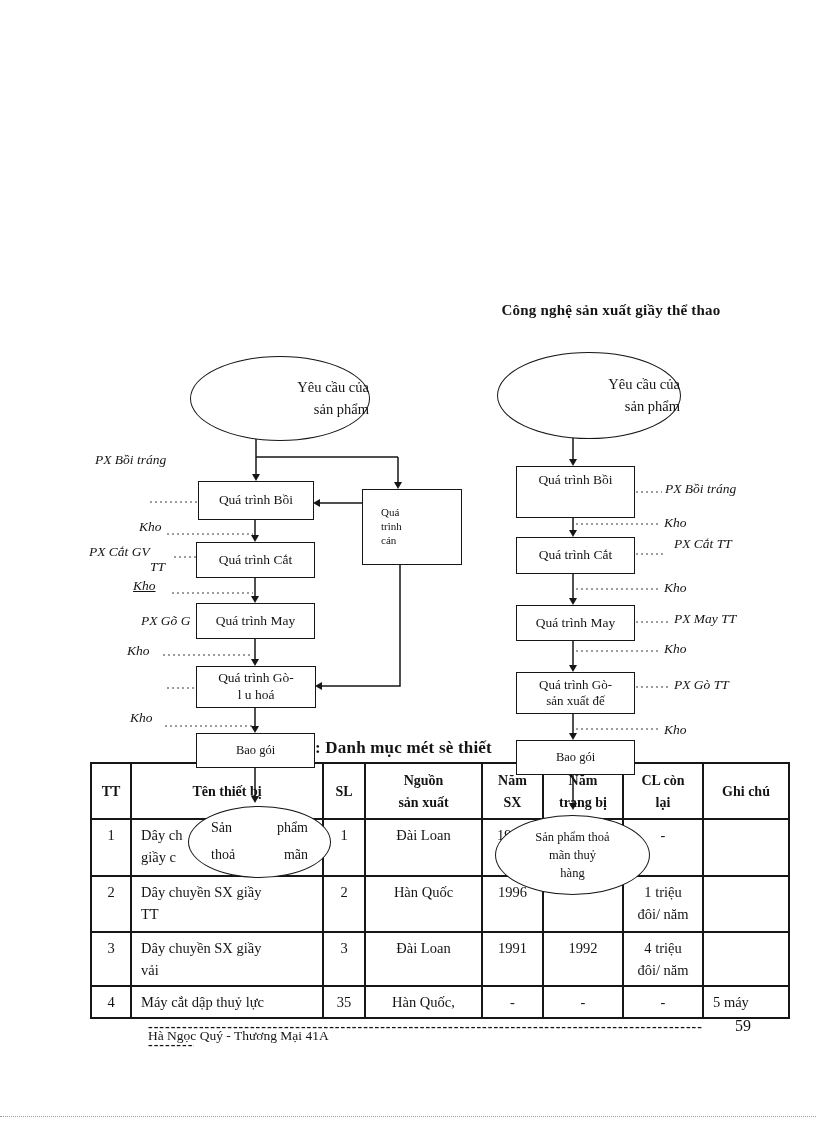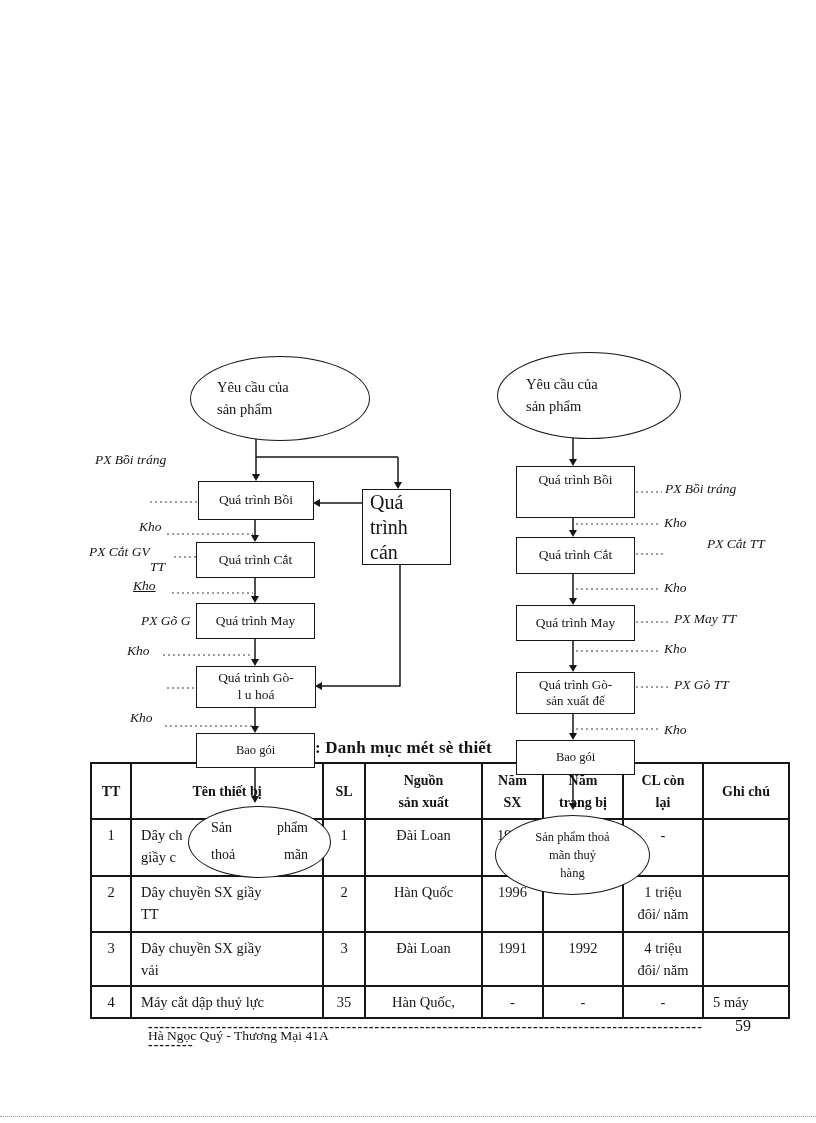--- a/index.html
+++ b/index.html
@@ -15,21 +15,21 @@
   .title{z-index:2;font-weight:bold;font-size:15px;text-align:center;letter-spacing:.2px;}
   .fbox{
     z-index:2;background:#fff;border:1.5px solid #161616;
     display:flex;flex-direction:column;align-items:center;justify-content:center;
     font-size:13.5px;line-height:1.25;text-align:center;
   }
   .fbox.top4{z-index:4;}
   .ell{
     z-index:2;background:#fff;border:1.5px solid #161616;border-radius:50%;
     display:flex;flex-direction:column;justify-content:center;
-    font-size:14.5px;line-height:1.5;
+    font-size:14.5px;line-height:1.5;text-align:right;
   }
   .ell.callout{z-index:5;}
   .lbl{z-index:2;font-size:13.5px;white-space:nowrap;font-style:italic;}
   .lbl.u{text-decoration:underline;}
   .caption{z-index:2;font-weight:bold;font-size:17px;white-space:nowrap;letter-spacing:.2px;}
   table.equip{
     position:absolute;left:90px;top:762px;width:698px;z-index:2;
     border-collapse:collapse;table-layout:fixed;background:transparent;
     font-size:14.5px;color:#141414;
   }
@@ -97,20 +97,21 @@
     <path class="dot" d="M636,492 H662"></path>
     <path class="dot" d="M576,524 H660"></path>
     <path class="dot" d="M636,554 H664"></path>
     <path class="dot" d="M576,589 H660"></path>
     <path class="dot" d="M636,622 H668"></path>
     <path class="dot" d="M576,651 H660"></path>
     <path class="dot" d="M636,687 H668"></path>
     <path class="dot" d="M576,729 H660"></path>
   </svg>
 
+  <div class="abs title" style="left:480px;top:302px;width:262px;">Công nghệ sản xuất giầy thể thao</div>
 
   <div class="abs ell" style="left:190px;top:356px;width:152px;height:83px;padding-left:26px;">
     <div>Yêu cầu của</div>
     <div>sản phẩm</div>
   </div>
   <div class="abs lbl" style="left:95px;top:452px;">PX Bồi tráng</div>
   <div class="abs fbox" style="left:198px;top:481px;width:114px;height:37px;">
     <div>Quá trình Bồi</div>
   </div>
   <div class="abs lbl" style="left:139px;top:519px;">Kho</div>
@@ -126,39 +127,39 @@
   <div class="abs lbl" style="left:141px;top:613px;">PX Gõ G</div>
   <div class="abs lbl" style="left:127px;top:643px;">Kho</div>
   <div class="abs fbox" style="left:196px;top:666px;width:118px;height:40px;">
     <div>Quá trình Gò-</div>
     <div>l u hoá</div>
   </div>
   <div class="abs lbl" style="left:130px;top:710px;">Kho</div>
   <div class="abs fbox top4" style="left:196px;top:733px;width:117px;height:33px;font-size:12.5px;">
     <div>Bao gói</div>
   </div>
-  <div class="abs fbox" style="left:362px;top:489px;width:80px;height:74px;align-items:flex-start;padding-left:7px;font-size:20px;text-align:right;justify-content:center;">
+  <div class="abs fbox" style="left:362px;top:489px;width:80px;height:74px;align-items:flex-start;padding-left:18px;font-size:11px;text-align:right;justify-content:center;">
     <div>Quá</div>
     <div>trình</div>
     <div>cán</div>
   </div>
 
   <div class="abs ell" style="left:497px;top:352px;width:154px;height:85px;padding-left:28px;">
     <div>Yêu cầu của</div>
     <div>sản phẩm</div>
   </div>
   <div class="abs fbox" style="left:516px;top:466px;width:117px;height:45px;align-items:center;justify-content:flex-start;padding-top:5px;">
     <div>Quá trình Bồi</div>
   </div>
   <div class="abs lbl" style="left:665px;top:481px;">PX Bồi tráng</div>
   <div class="abs lbl" style="left:664px;top:515px;">Kho</div>
   <div class="abs fbox" style="left:516px;top:537px;width:117px;height:35px;">
     <div>Quá trình Cắt</div>
   </div>
-  <div class="abs lbl" style="left:674px;top:536px;margin-left:33px;">PX Cắt TT</div>
+  <div class="abs lbl" style="left:674px;top:536px;">PX Cắt TT</div>
   <div class="abs lbl" style="left:664px;top:580px;">Kho</div>
   <div class="abs fbox" style="left:516px;top:605px;width:117px;height:34px;">
     <div>Quá trình May</div>
   </div>
   <div class="abs lbl" style="left:674px;top:611px;">PX May TT</div>
   <div class="abs lbl" style="left:664px;top:641px;">Kho</div>
   <div class="abs fbox" style="left:516px;top:672px;width:117px;height:40px;font-size:13px;">
     <div>Quá trình Gò-</div>
     <div>sản xuất đế</div>
   </div>

